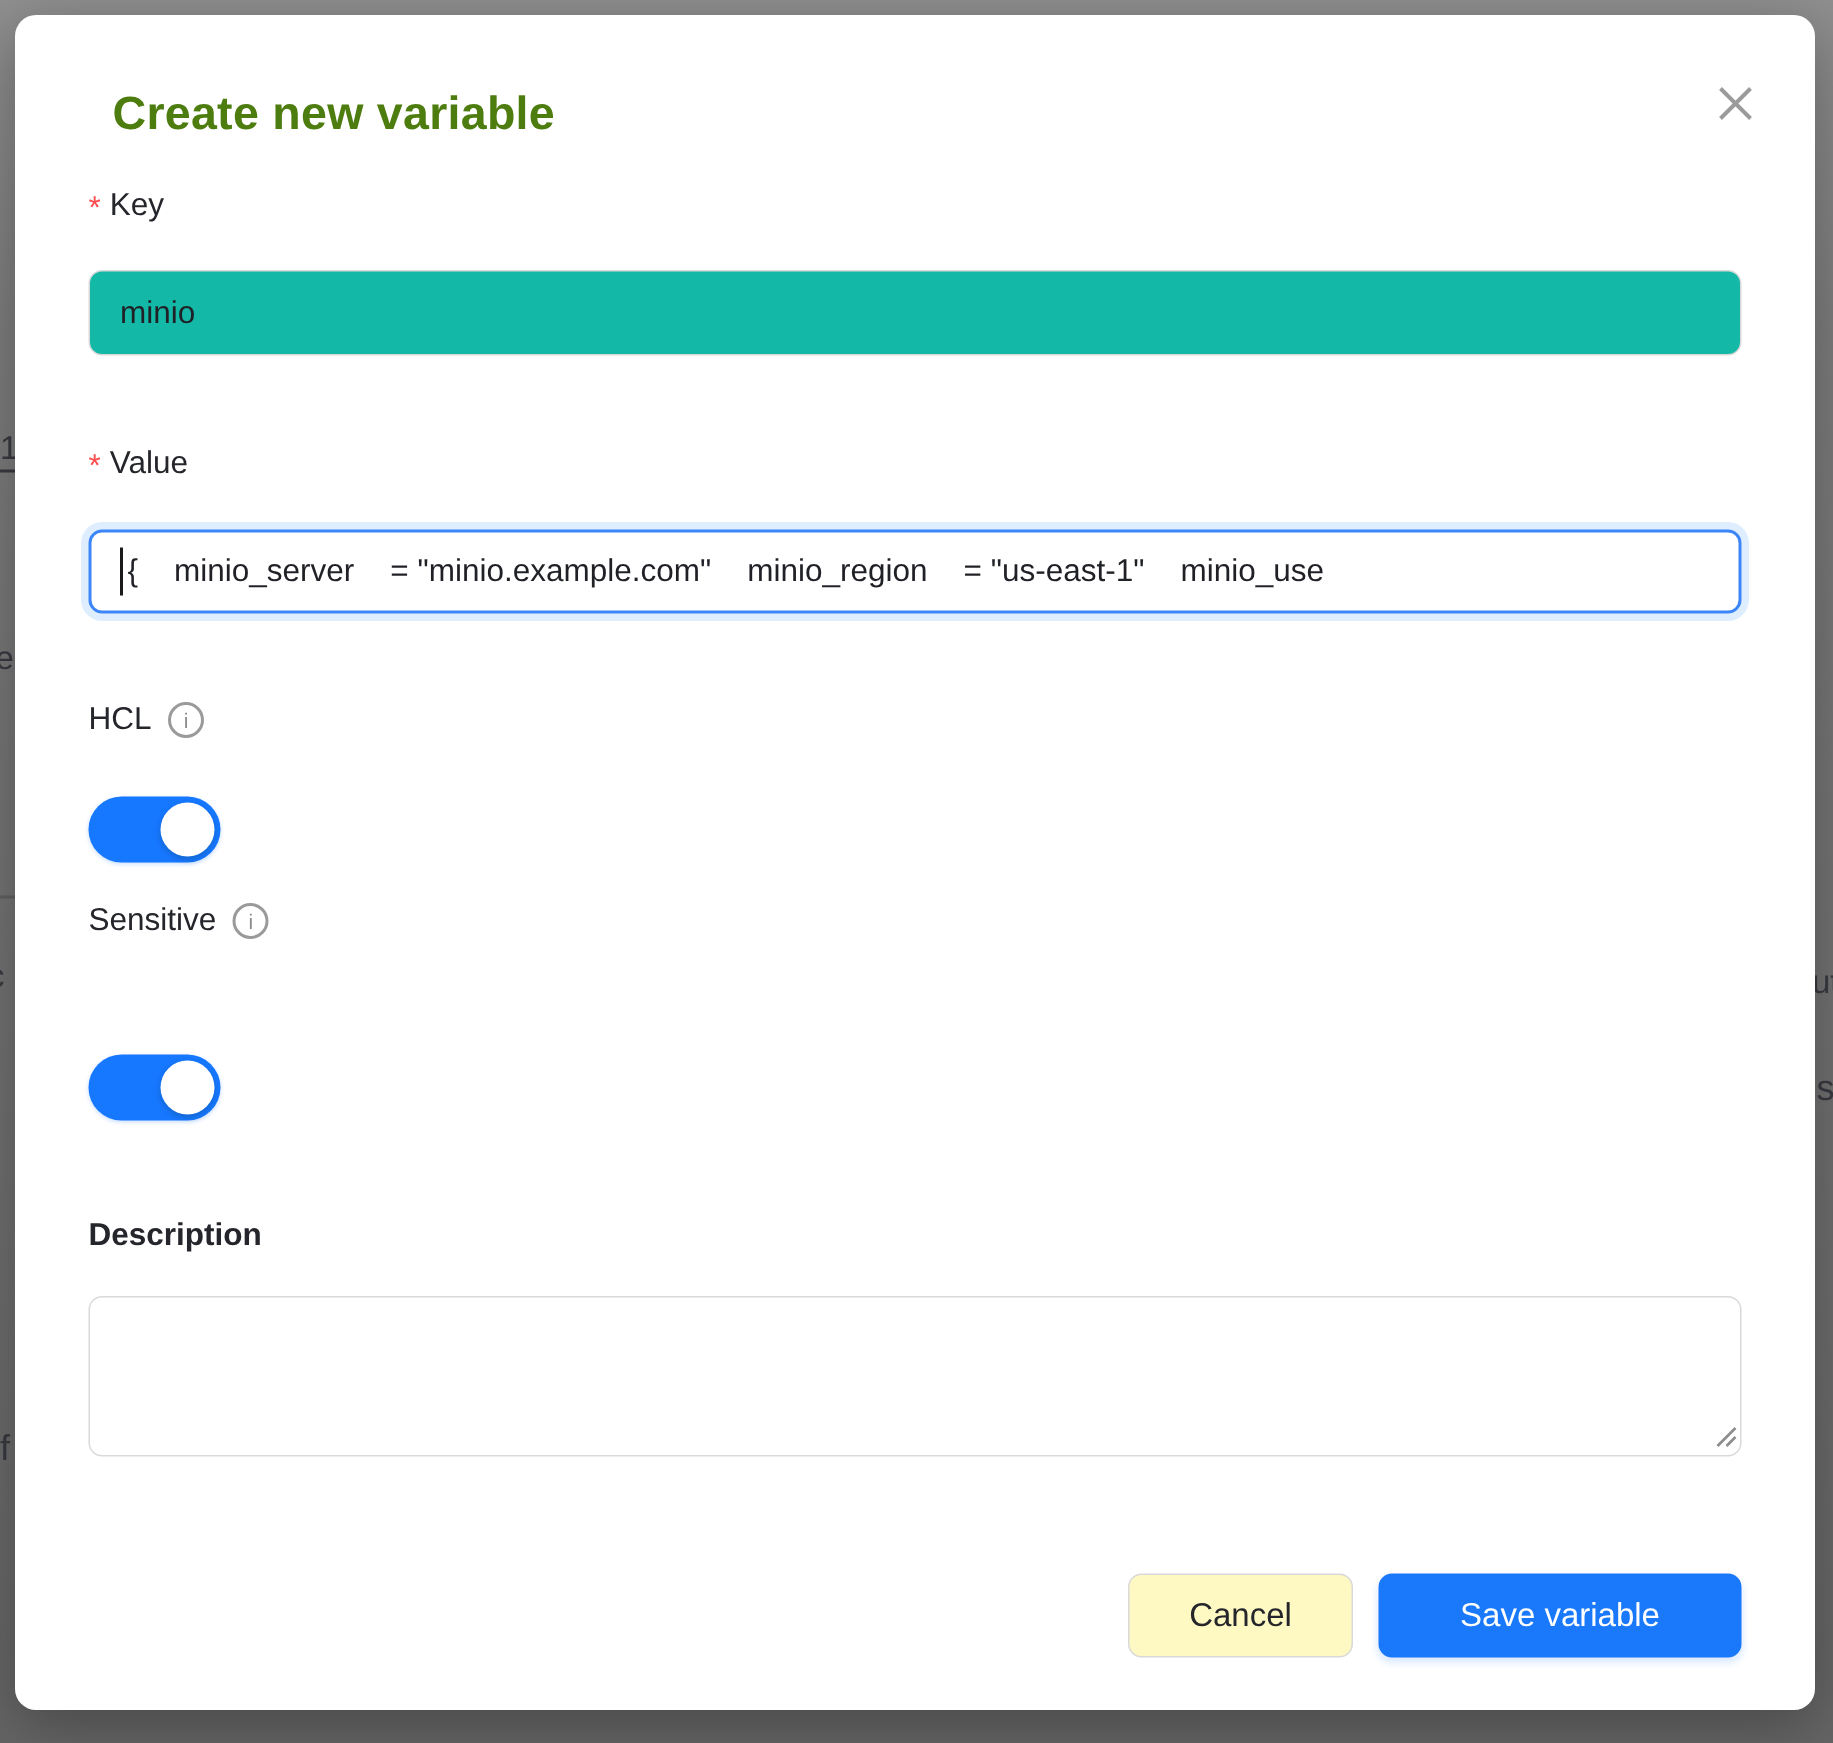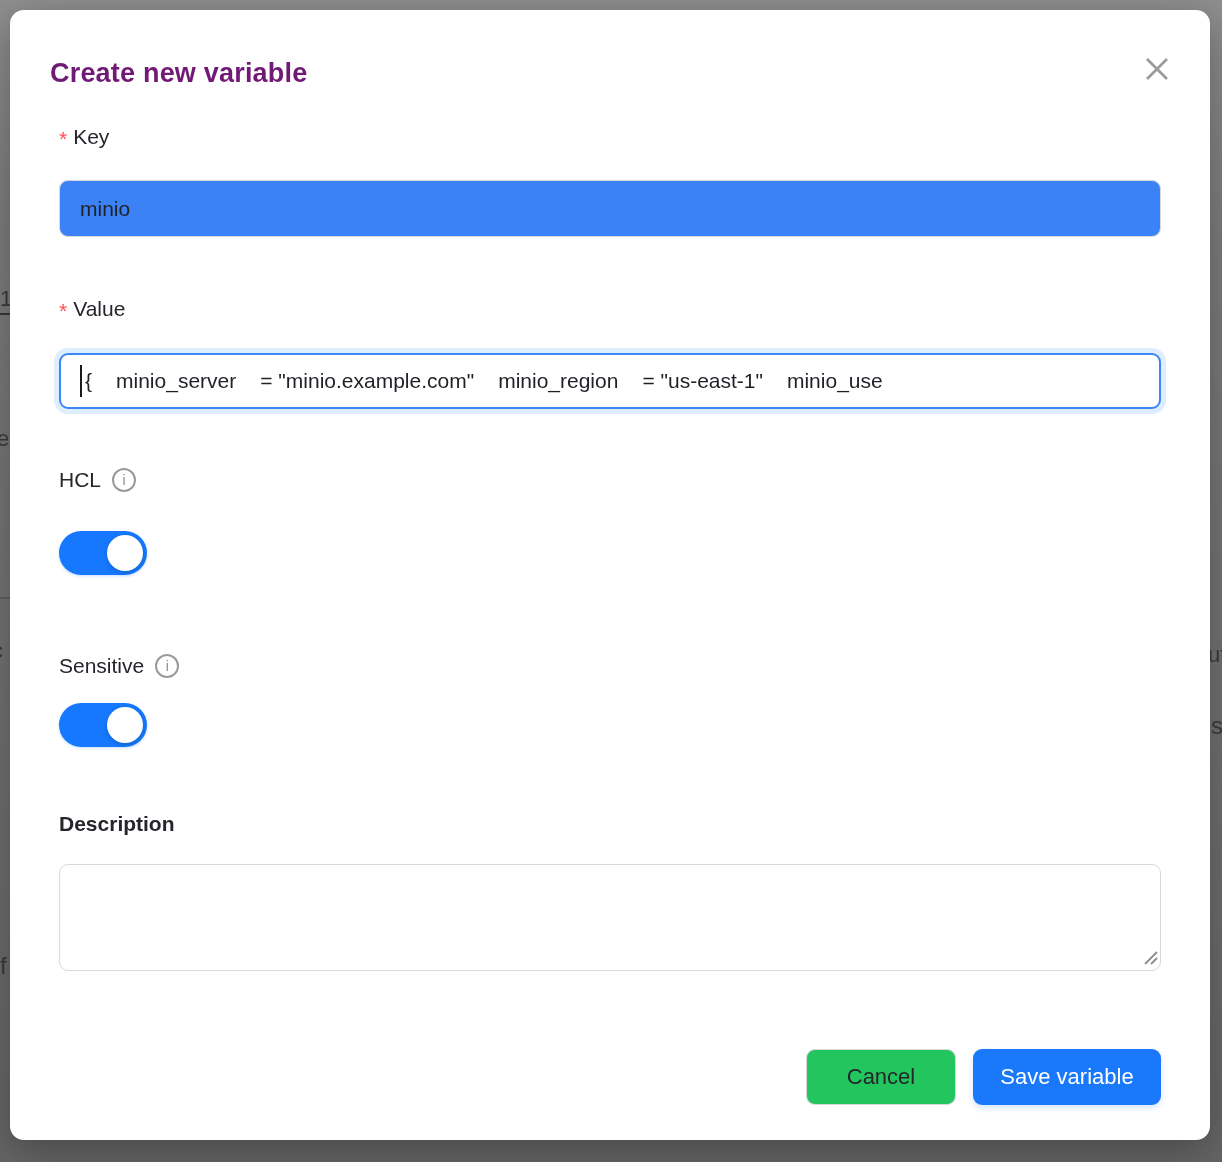--- a/index.html
+++ b/index.html
@@ -35,22 +35,22 @@
   .modal {
     position: absolute;
     left: 10px; top: 10px;
     width: 1200px; height: 1130px;
     background: #ffffff;
     border-radius: 14px;
     box-shadow: 0 10px 40px rgba(0,0,0,0.30);
   }
 
   .modal-title {
-    position: absolute; left: 40px; top: 48px;
-    font-size: 27px; font-weight: 700; color: #701a75;
+    position: absolute; left: 65px; top: 48px;
+    font-size: 31px; font-weight: 700; color: #4d7c0f;
     letter-spacing: 0.2px;
   }
 
   .close-btn {
     position: absolute; right: 32px; top: 38px;
     width: 42px; height: 42px;
     background: none; border: none; cursor: pointer;
     display: flex; align-items: center; justify-content: center;
     padding: 0;
   }
@@ -60,21 +60,21 @@
     font-size: 21px; color: #24262b;
     display: flex; align-items: center;
   }
   .req {
     color: #ff4d4f; font-size: 21px; margin-right: 6px;
     position: relative; top: 2px;
   }
   .row-key   { top: 115px; }
   .row-value { top: 287px; }
   .row-hcl   { top: 458px; justify-content: flex-end; }
-  .row-sens  { top: 644px; }
+  .row-sens  { top: 592px; }
   .row-desc  { top: 802px; font-weight: bold; }
 
   .info-icon {
     display: inline-flex; align-items: center; justify-content: center;
     width: 24px; height: 24px;
     border: 2px solid #9a9a9a; border-radius: 50%;
     color: #8c8c8c; font-size: 14px; font-weight: 400;
     margin-left: 11px;
     box-sizing: border-box;
   }
@@ -82,21 +82,21 @@
   .text-input {
     position: absolute; left: 49px;
     width: 1102px; height: 57px;
     box-sizing: border-box;
     border: 1.5px solid #d9d9d9;
     border-radius: 9px;
     font-family: "Liberation Sans", sans-serif;
     font-size: 21px; color: #1f2126;
     padding: 0 20px;
     outline: none;
-    background: #3b82f6;
+    background: #14b8a6;
   }
   .key-input { top: 170px; }
 
   .value-input {
     position: absolute; left: 49px; top: 343px;
     width: 1102px; height: 56px;
     box-sizing: border-box;
     border: 2px solid #3c86f7;
     border-radius: 9px;
     box-shadow: 0 0 0 5px rgba(10,120,255,0.13);
@@ -167,26 +167,26 @@
     height: 56px;
     border-radius: 9px;
     font-family: "Liberation Sans", sans-serif;
     font-size: 22px;
     cursor: pointer;
     display: flex; align-items: center; justify-content: center;
     box-sizing: border-box;
   }
   .btn-cancel {
     width: 150px;
-    background: #22c55e;
+    background: #fef9c3;
     border: 1.5px solid #d9d9d9;
     color: #24262b;
   }
   .btn-save {
-    width: 188px;
+    width: 242px;
     background: #1a78fb;
     border: none;
     color: #ffffff;
     box-shadow: 0 3px 6px rgba(22,119,255,0.18);
   }
 </style>
 </head>
 <body>
 
 <div class="backdrop">

